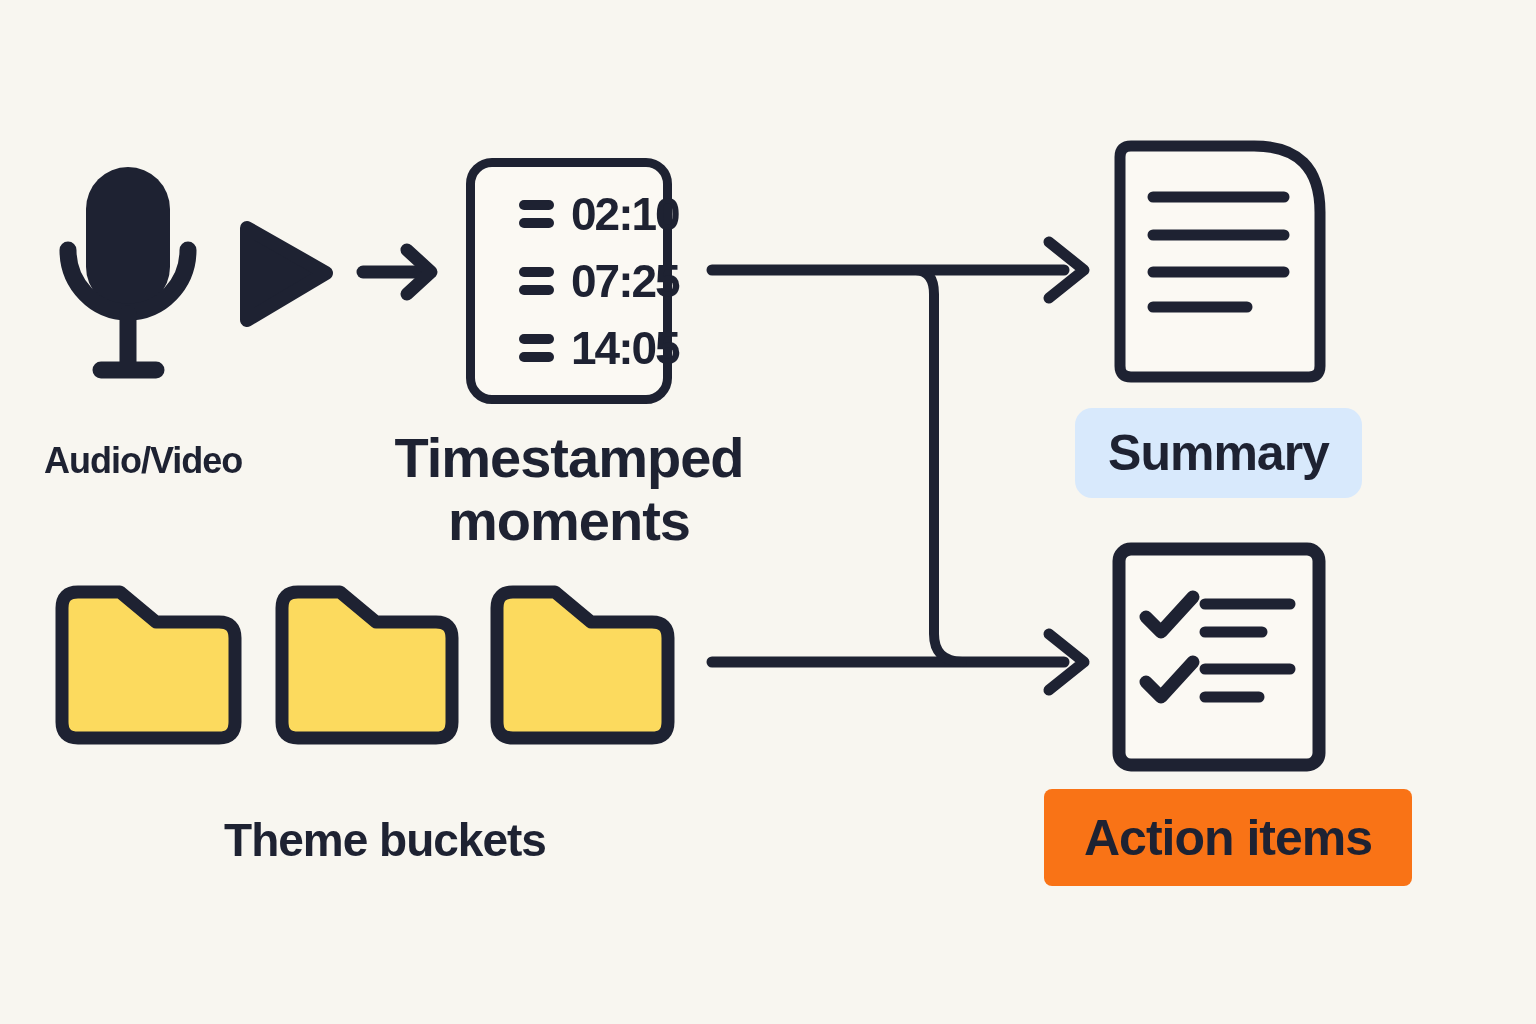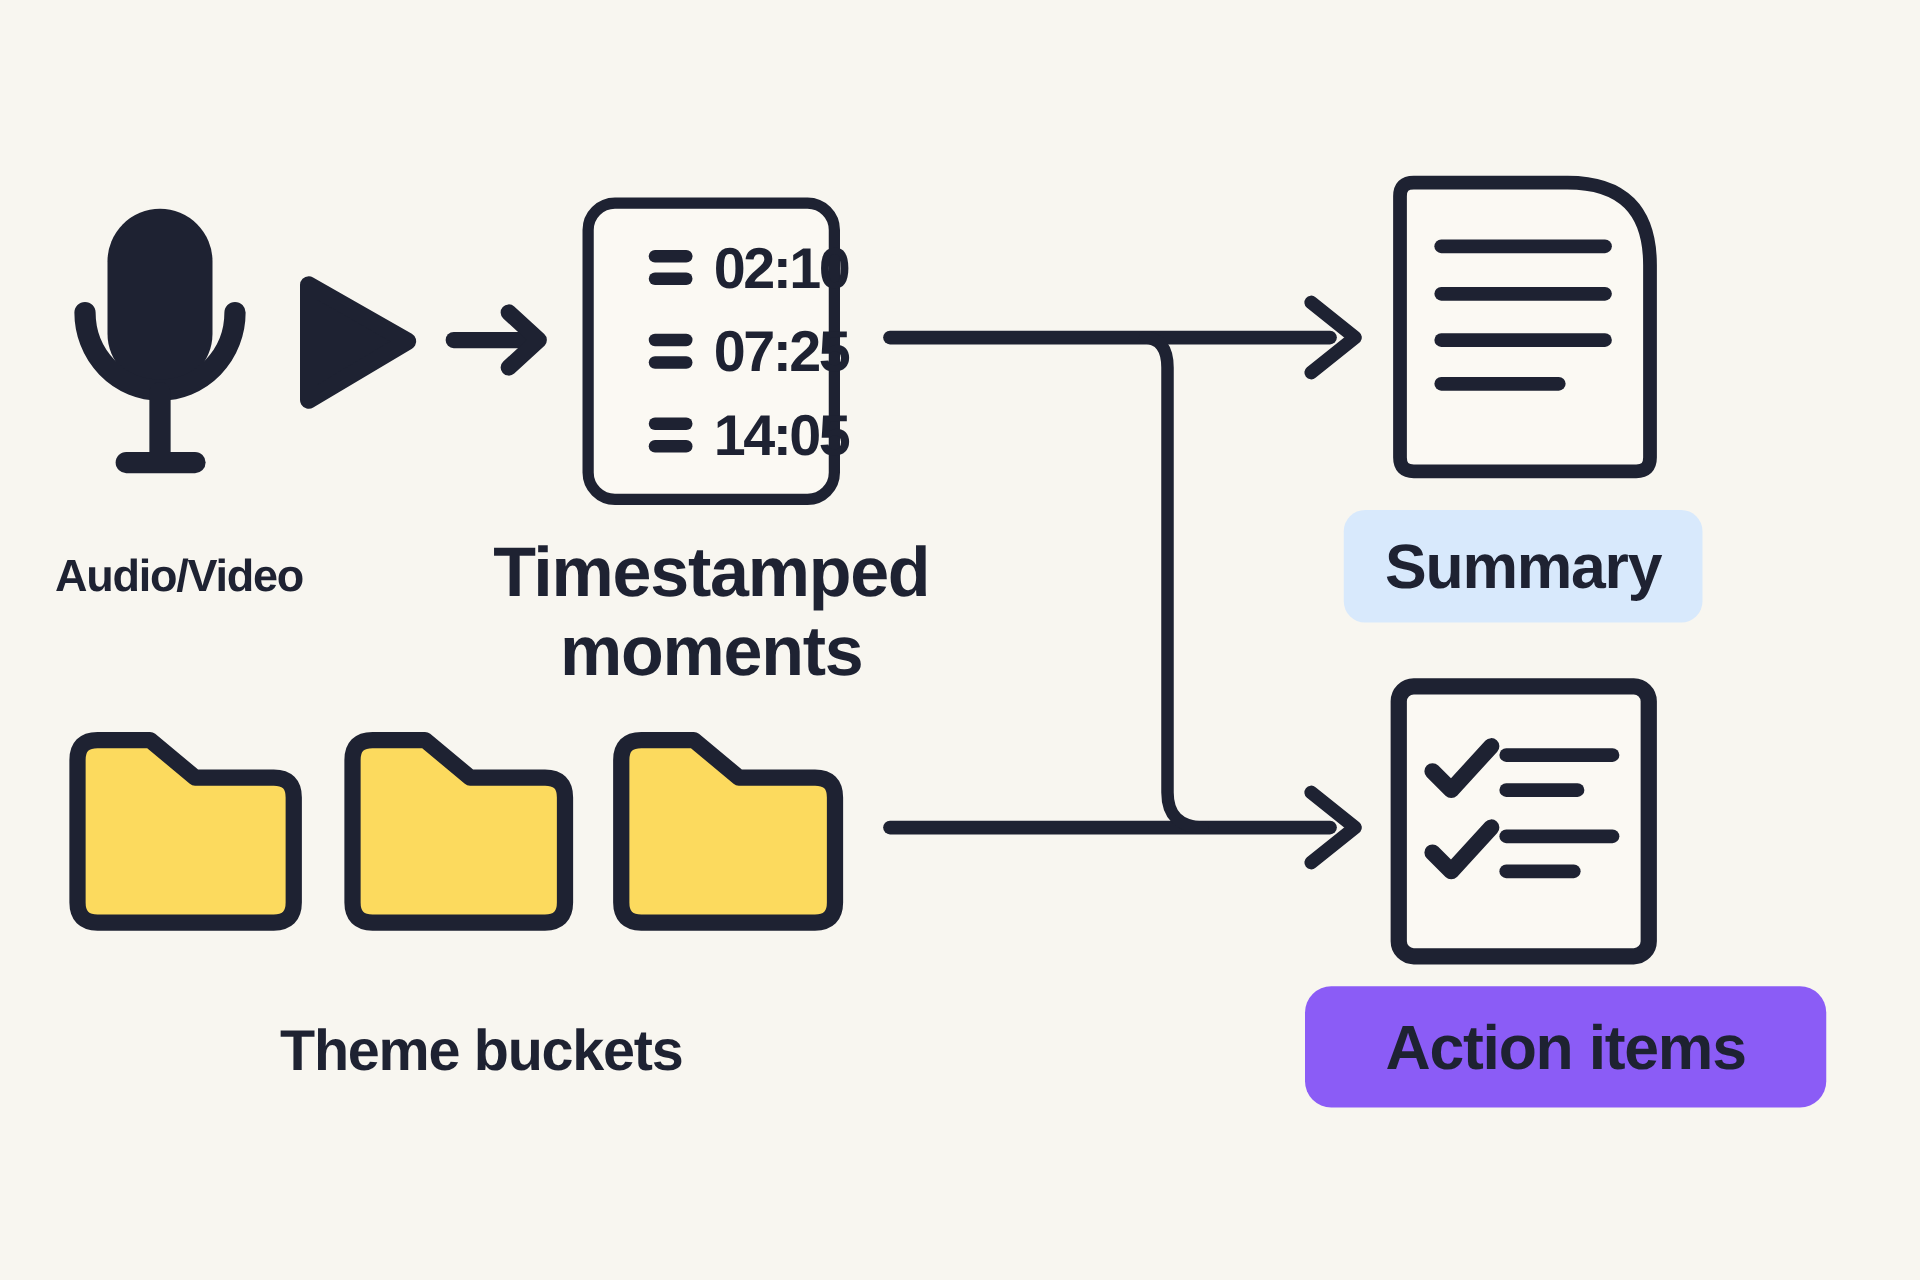--- a/index.html
+++ b/index.html
@@ -43,22 +43,22 @@
   .badge{
     position:absolute;
     display:flex;align-items:center;justify-content:center;
     color:#1e2232;font-weight:700;letter-spacing:-1px;
   }
   .badge-summary{
     left:1075px;top:408px;width:287px;height:90px;
     background:#d8e9fc;border-radius:17px;font-size:50px;
   }
   .badge-action{
-    left:1044px;top:789px;width:417px;height:97px;
-    background:#8b5cf6;border-radius:21px;font-size:50px;
+    left:1044px;top:789px;width:368px;height:97px;
+    background:#f97316;border-radius:8px;font-size:50px;
   }
 </style>
 </head>
 <body>
 
 <div class="canvas">
 
   <svg class="layer" width="1536" height="1024" viewBox="0 0 1536 1024">
 
     <g fill="none" stroke="#1e2232" stroke-linecap="round">

